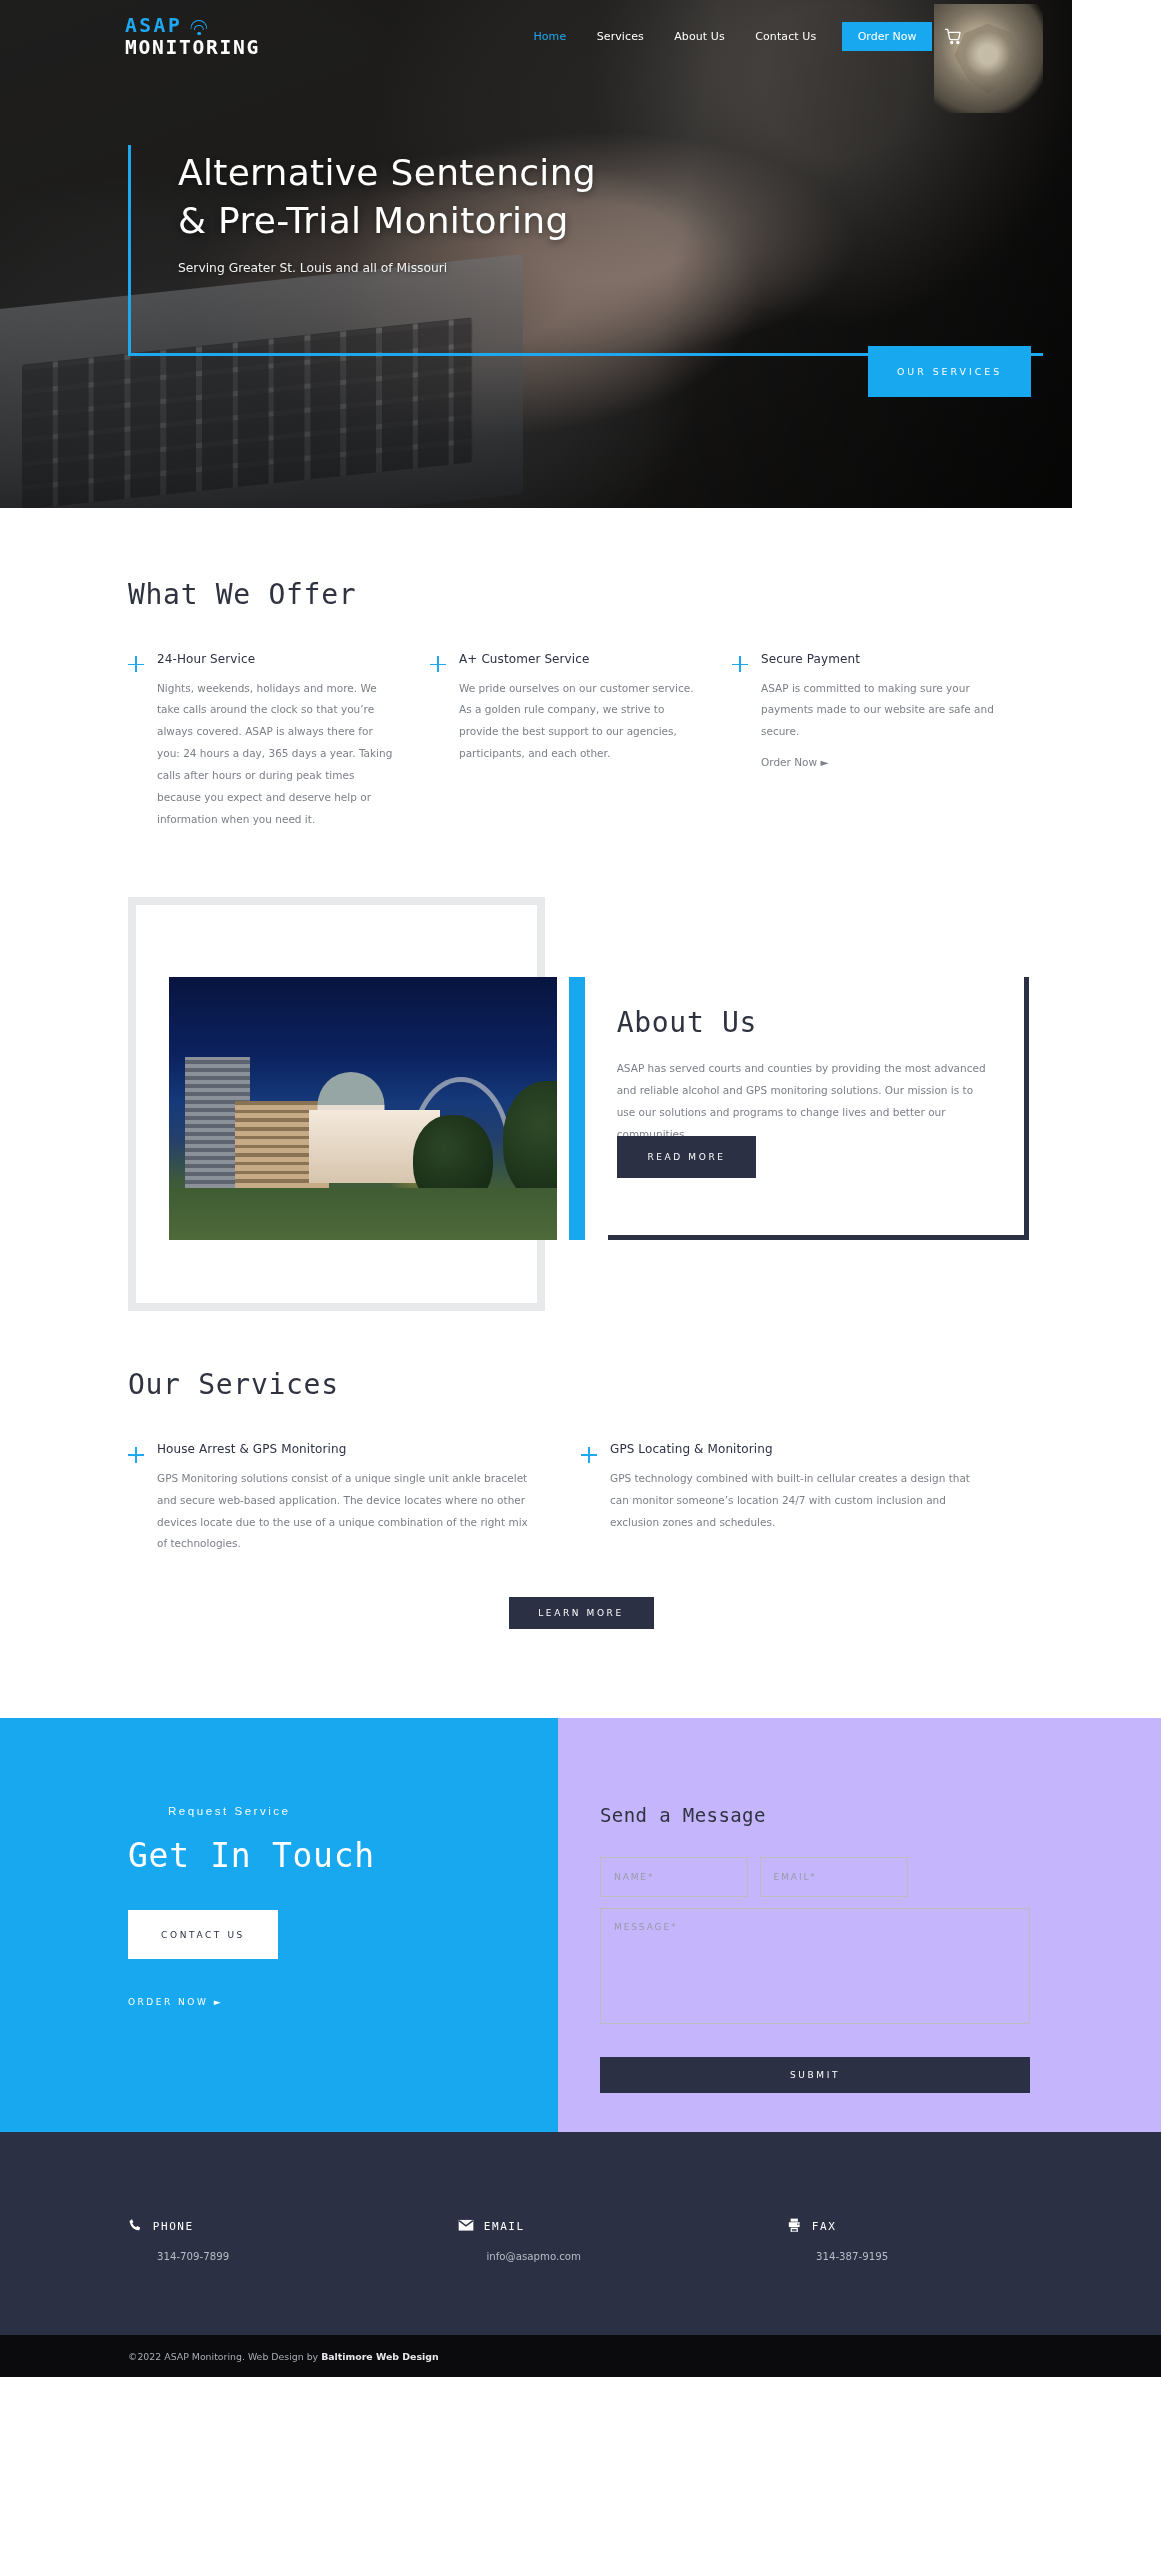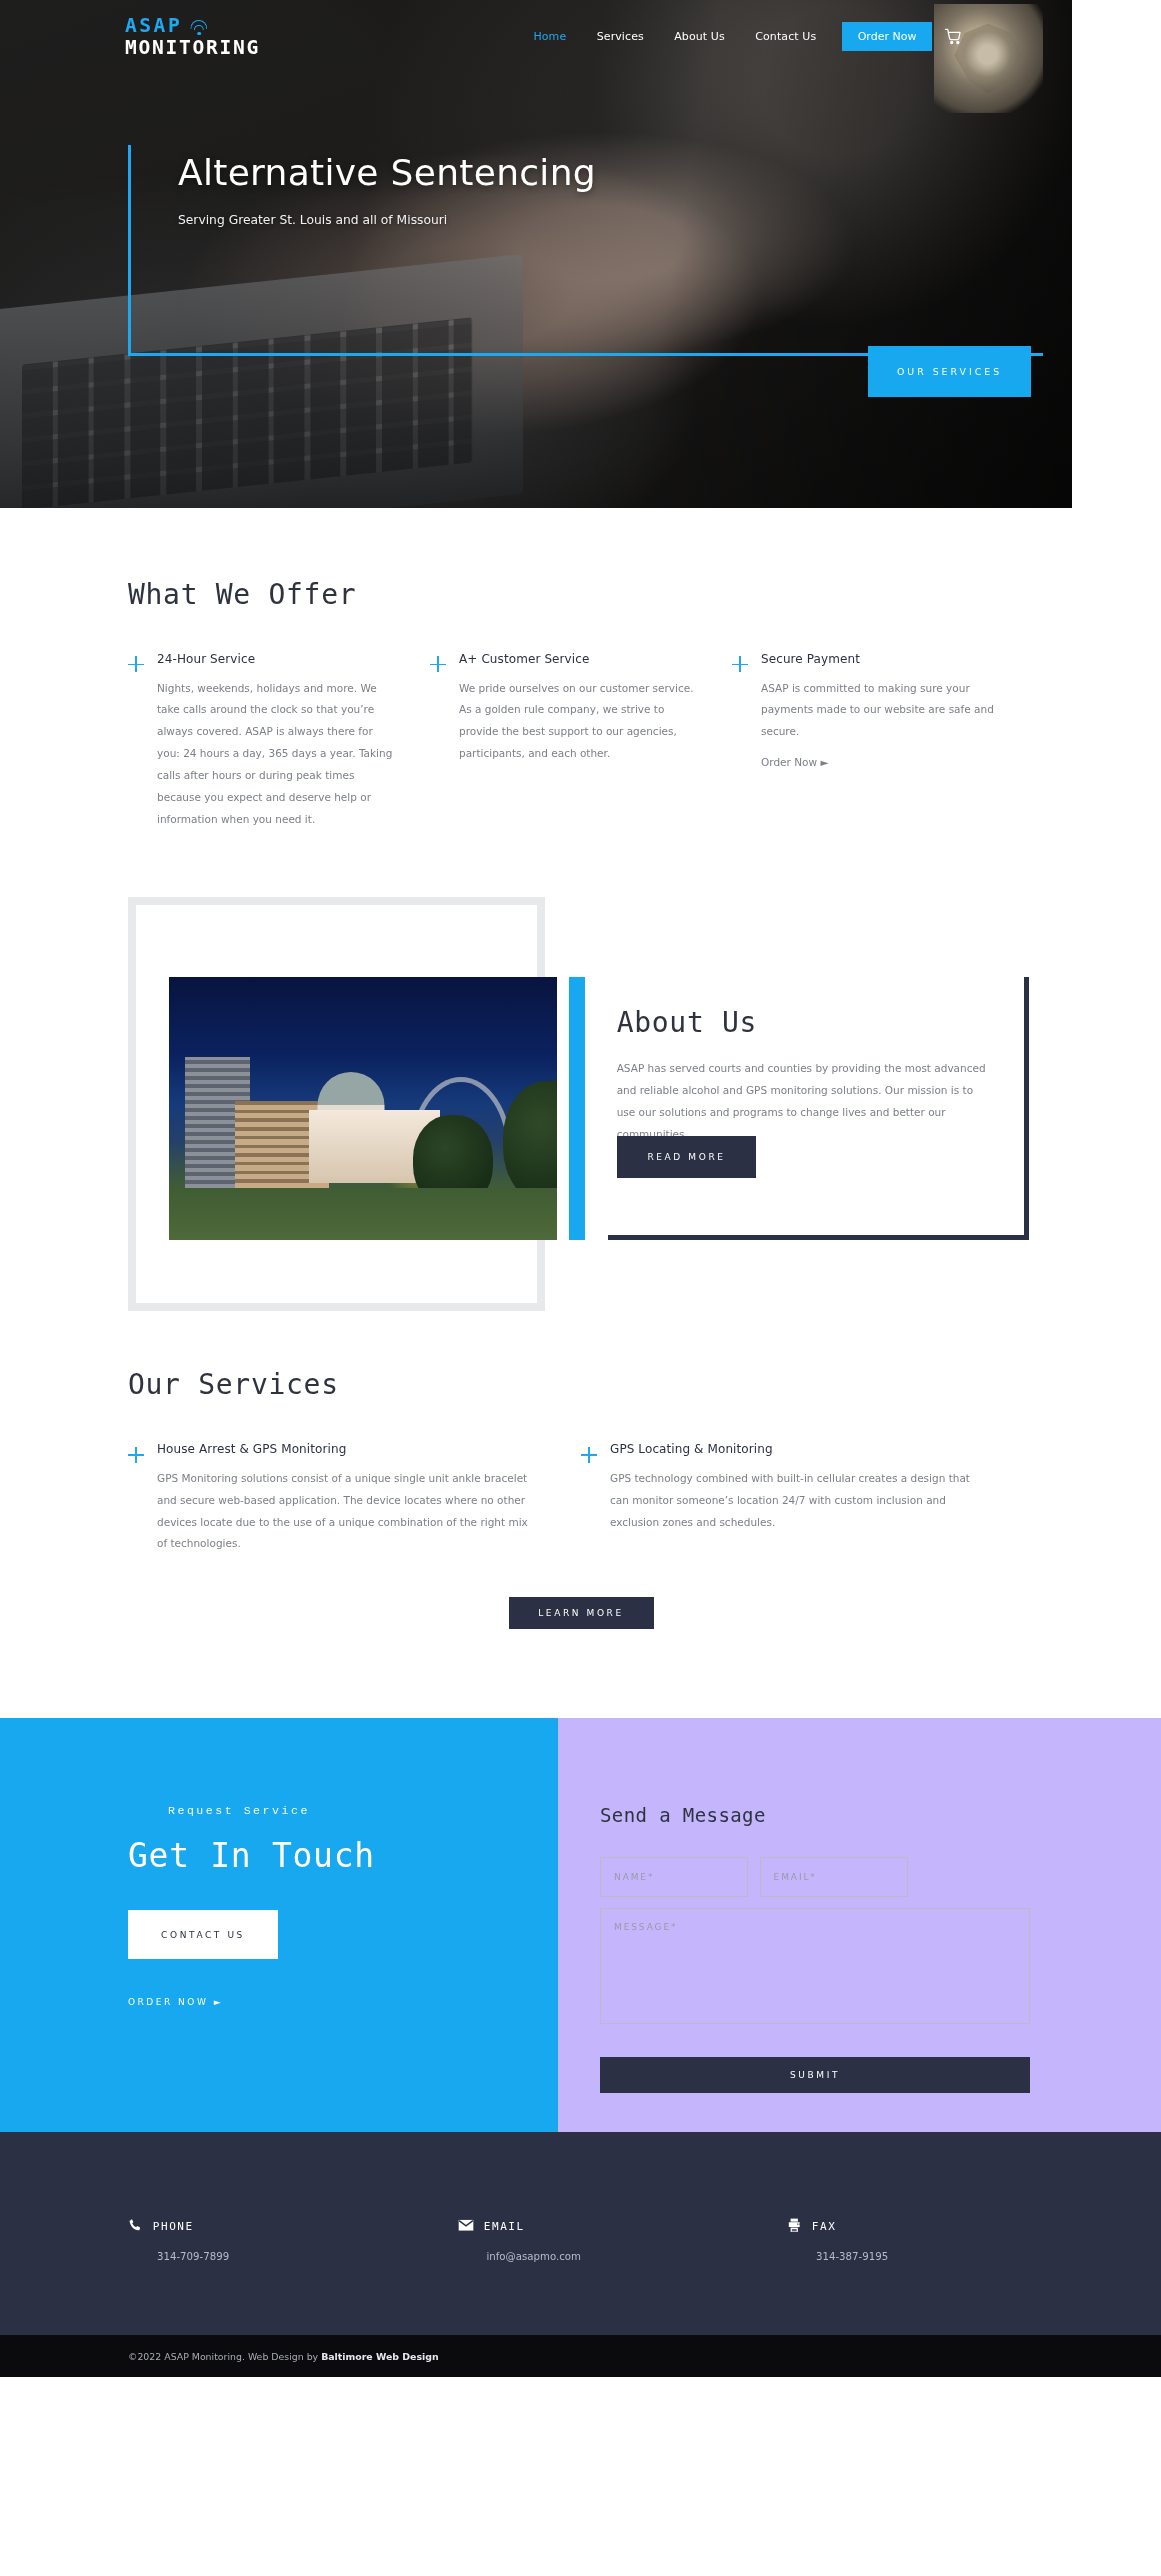--- a/index.html
+++ b/index.html
@@ -236,21 +236,21 @@
   .services h2{ margin-bottom:41px; }
   .svc-cols{ display:flex; }
   .svc-col{ width:465px; padding-right:44px; }
   .learn-wrap{ display:flex; justify-content:center; margin-top:42px; }
   .learn-btn{ width:145px; height:32px; }
 
   
   .contact{ display:flex; margin-top:60px; height:414px; }
   .contact-left{ width:558px; background:#18a8ef; padding:86px 0 0 128px; }
   .req-svc{
-    font-family:Liberation Mono, monospace;
+    font-family:Liberation Sans, sans-serif;
     color:#ffffff; font-size:11.6px; letter-spacing:2.5px; opacity:.96;padding-left:40px;
   }
   .git{
     font-family:"DejaVu Sans Mono", monospace;
     color:#fff; font-size:33px; letter-spacing:0.7px; margin-top:19px;
   }
   .contact-btn{
     width:150px; height:49px; background:#fff; color:#2b3044;
     display:flex; align-items:center; justify-content:center;
     font-family:"DejaVu Sans", sans-serif;
@@ -347,20 +347,21 @@
             <circle cx="18" cy="20" r="1.4" fill="#ffffff"></circle>
           </svg>
         </span>
       </nav>
     </header>
 
     <div class="hero-inner">
       <div class="hero-frame"></div>
       <div class="hero-text">
         <div class="hero-h1">Alternative Sentencing</div>
+        <div class="hero-h1">&amp; Pre-Trial Monitoring</div>
         <div class="hero-sub">Serving Greater St. Louis and all of Missouri</div>
       </div>
       <a class="our-services-btn" href="#" style="text-decoration:none">OUR SERVICES</a>
     </div>
   </section>
 
   <section class="wrap offer">
     <h2 class="sec-title">What We Offer</h2>
     <div class="offer-cols">
 

